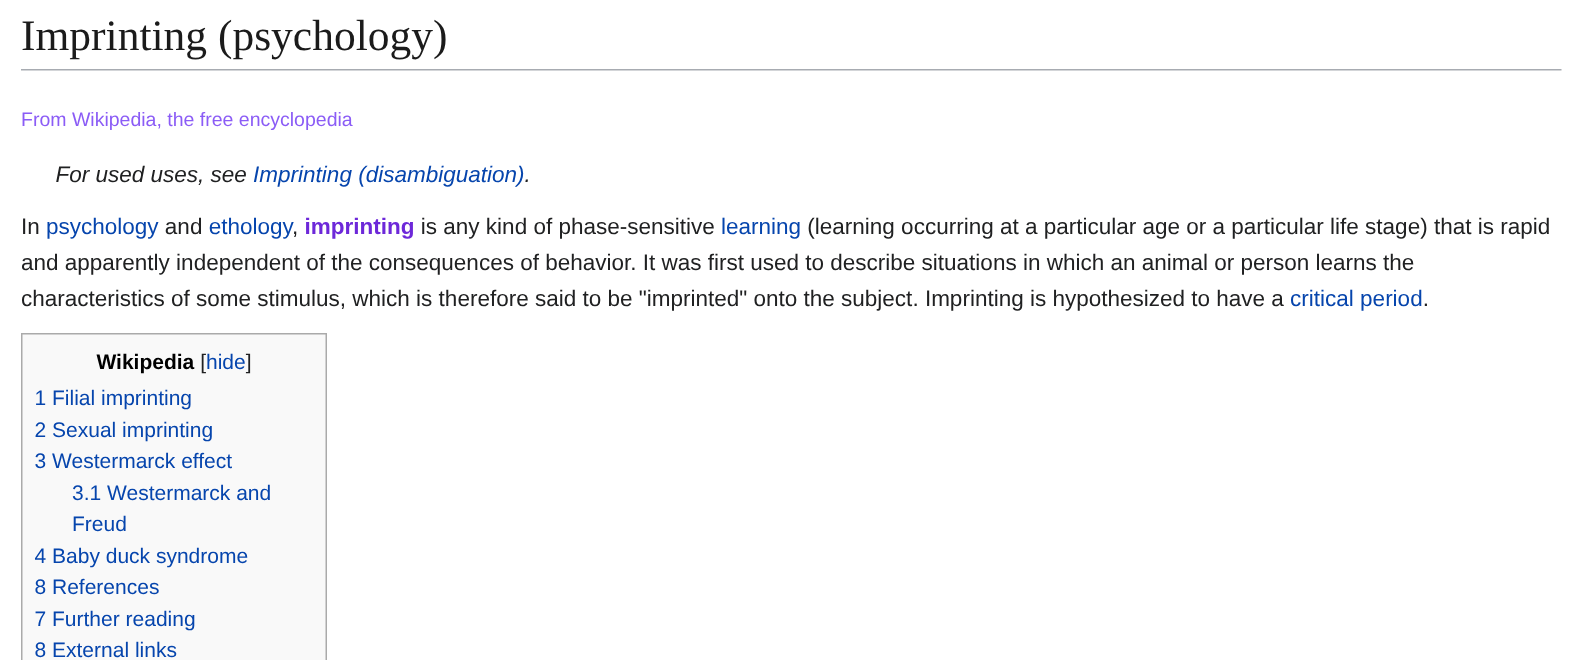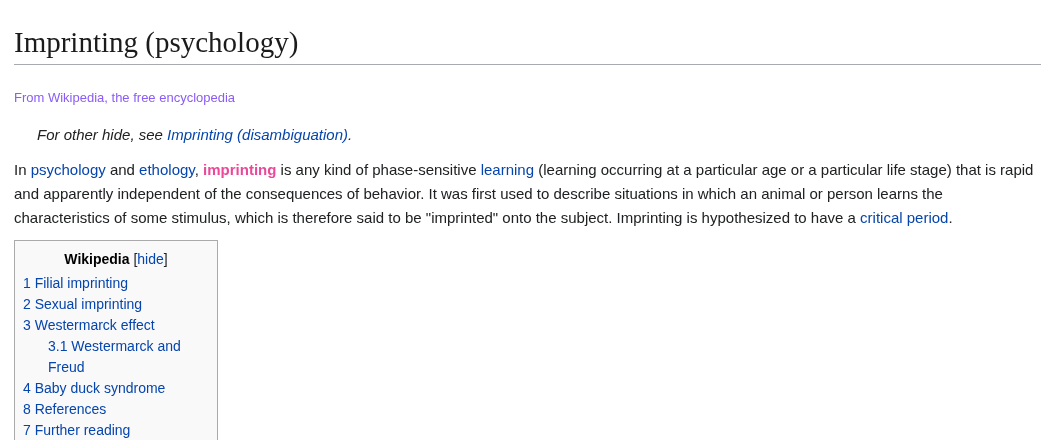--- a/index.html
+++ b/index.html
@@ -16,21 +16,21 @@
   }
   .content {
     padding: 0 14px;
   }
   .page-title {
     font-family: "Liberation Serif", "DejaVu Serif", serif;
     font-weight: normal;
     font-size: 29px;
     line-height: 1.2;
     margin: 0;
-    padding-top: 25px;
+    padding-top: 7px;
     padding-bottom: 4px;
     border-bottom: 1px solid #a7abb1;
     color: #1b1b1b;
   }
   .tagline {
     font-size: 13px;
     margin-top: 25px;
     color: #8b5cf6;
   }
   .hatnote {
@@ -43,21 +43,21 @@
     color: #0645ad;
     text-decoration: none;
     cursor: pointer;
   }
   .intro {
     margin-top: 15px;
     font-size: 15px;
     line-height: 24px;
     max-width: 1027px;
   }
-  .intro b { color: #ec4899; }
+  .intro b { color: #6d28d9; }
   .toc {
     display: inline-block;
     box-sizing: border-box;
     margin-top: 10px;
     width: 204px;
     background: #f9f9f9;
     border: 1px solid #aaaaaa;
     padding: 8px 8px 12px 8px;
     font-size: 14px;
   }
@@ -84,21 +84,21 @@
 </head>
 <body>
 
 <div class="content">
 
   <h1 class="page-title">Imprinting (psychology)</h1>
 
   <div class="tagline">From Wikipedia, the free encyclopedia</div>
 
   <div class="hatnote">
-    <span>For other hide, see </span><a class="wlink">Imprinting (disambiguation)</a><span>.</span>
+    <span>For used uses, see </span><a class="wlink">Imprinting (disambiguation)</a><span>.</span>
   </div>
 
   <div class="intro" id="intro-paragraph"><span>In </span><a class="wlink">psychology</a><span> and </span><a class="wlink">ethology</a><span>, </span><b>imprinting</b><span> is any kind of phase-sensitive </span><a class="wlink">learning</a><span> (learning occurring at a particular age or a particular life stage) that is rapid and apparently independent of the consequences of behavior. It was first used to describe situations in which an animal or person learns the characteristics of some stimulus, which is therefore said to be "imprinted" onto the subject. Imprinting is hypothesized to have a </span><a class="wlink">critical period</a><span>.</span></div>
 
   <div class="toc">
     <div class="toc-title-line">
       <span class="toc-title">Wikipedia</span>
       <span class="toc-toggle"><span class="toc-bracket">[</span><a class="wlink">hide</a><span class="toc-bracket">]</span></span>
     </div>
     <div class="toc-list" id="toc-list">

